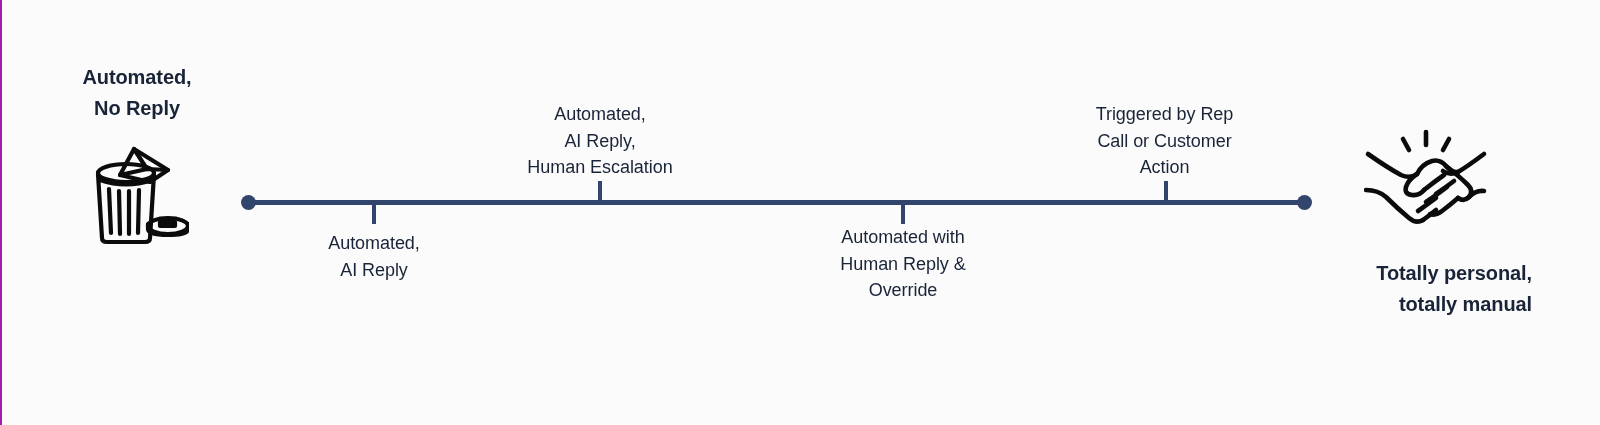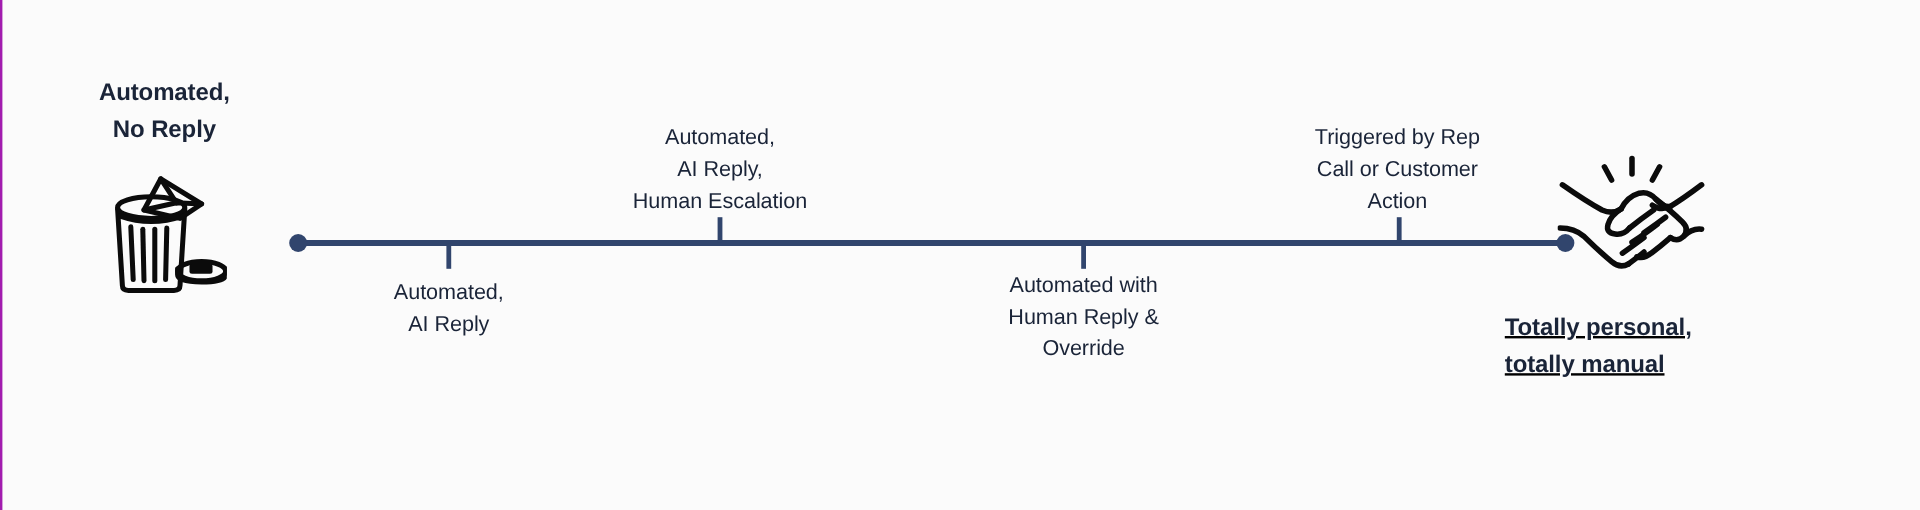--- a/index.html
+++ b/index.html
@@ -41,25 +41,24 @@
   #trash-icon {
     margin-top: 21px;
     display: block;
     margin-left: auto;
     margin-right: auto;
   }
 
   
   #right-endpoint {
     position: absolute;
-    left: 1252px;
+    left: 1318px;
     top: 128px;
     width: 212px;
-    text-align: left;
-    text-decoration: underline;
+    text-align: right;
   }
   #handshake-icon {
     display: block;
     margin: 0 auto;
   }
   #right-endpoint .endpoint-label {
     margin-top: 24px;
   }
 
   

